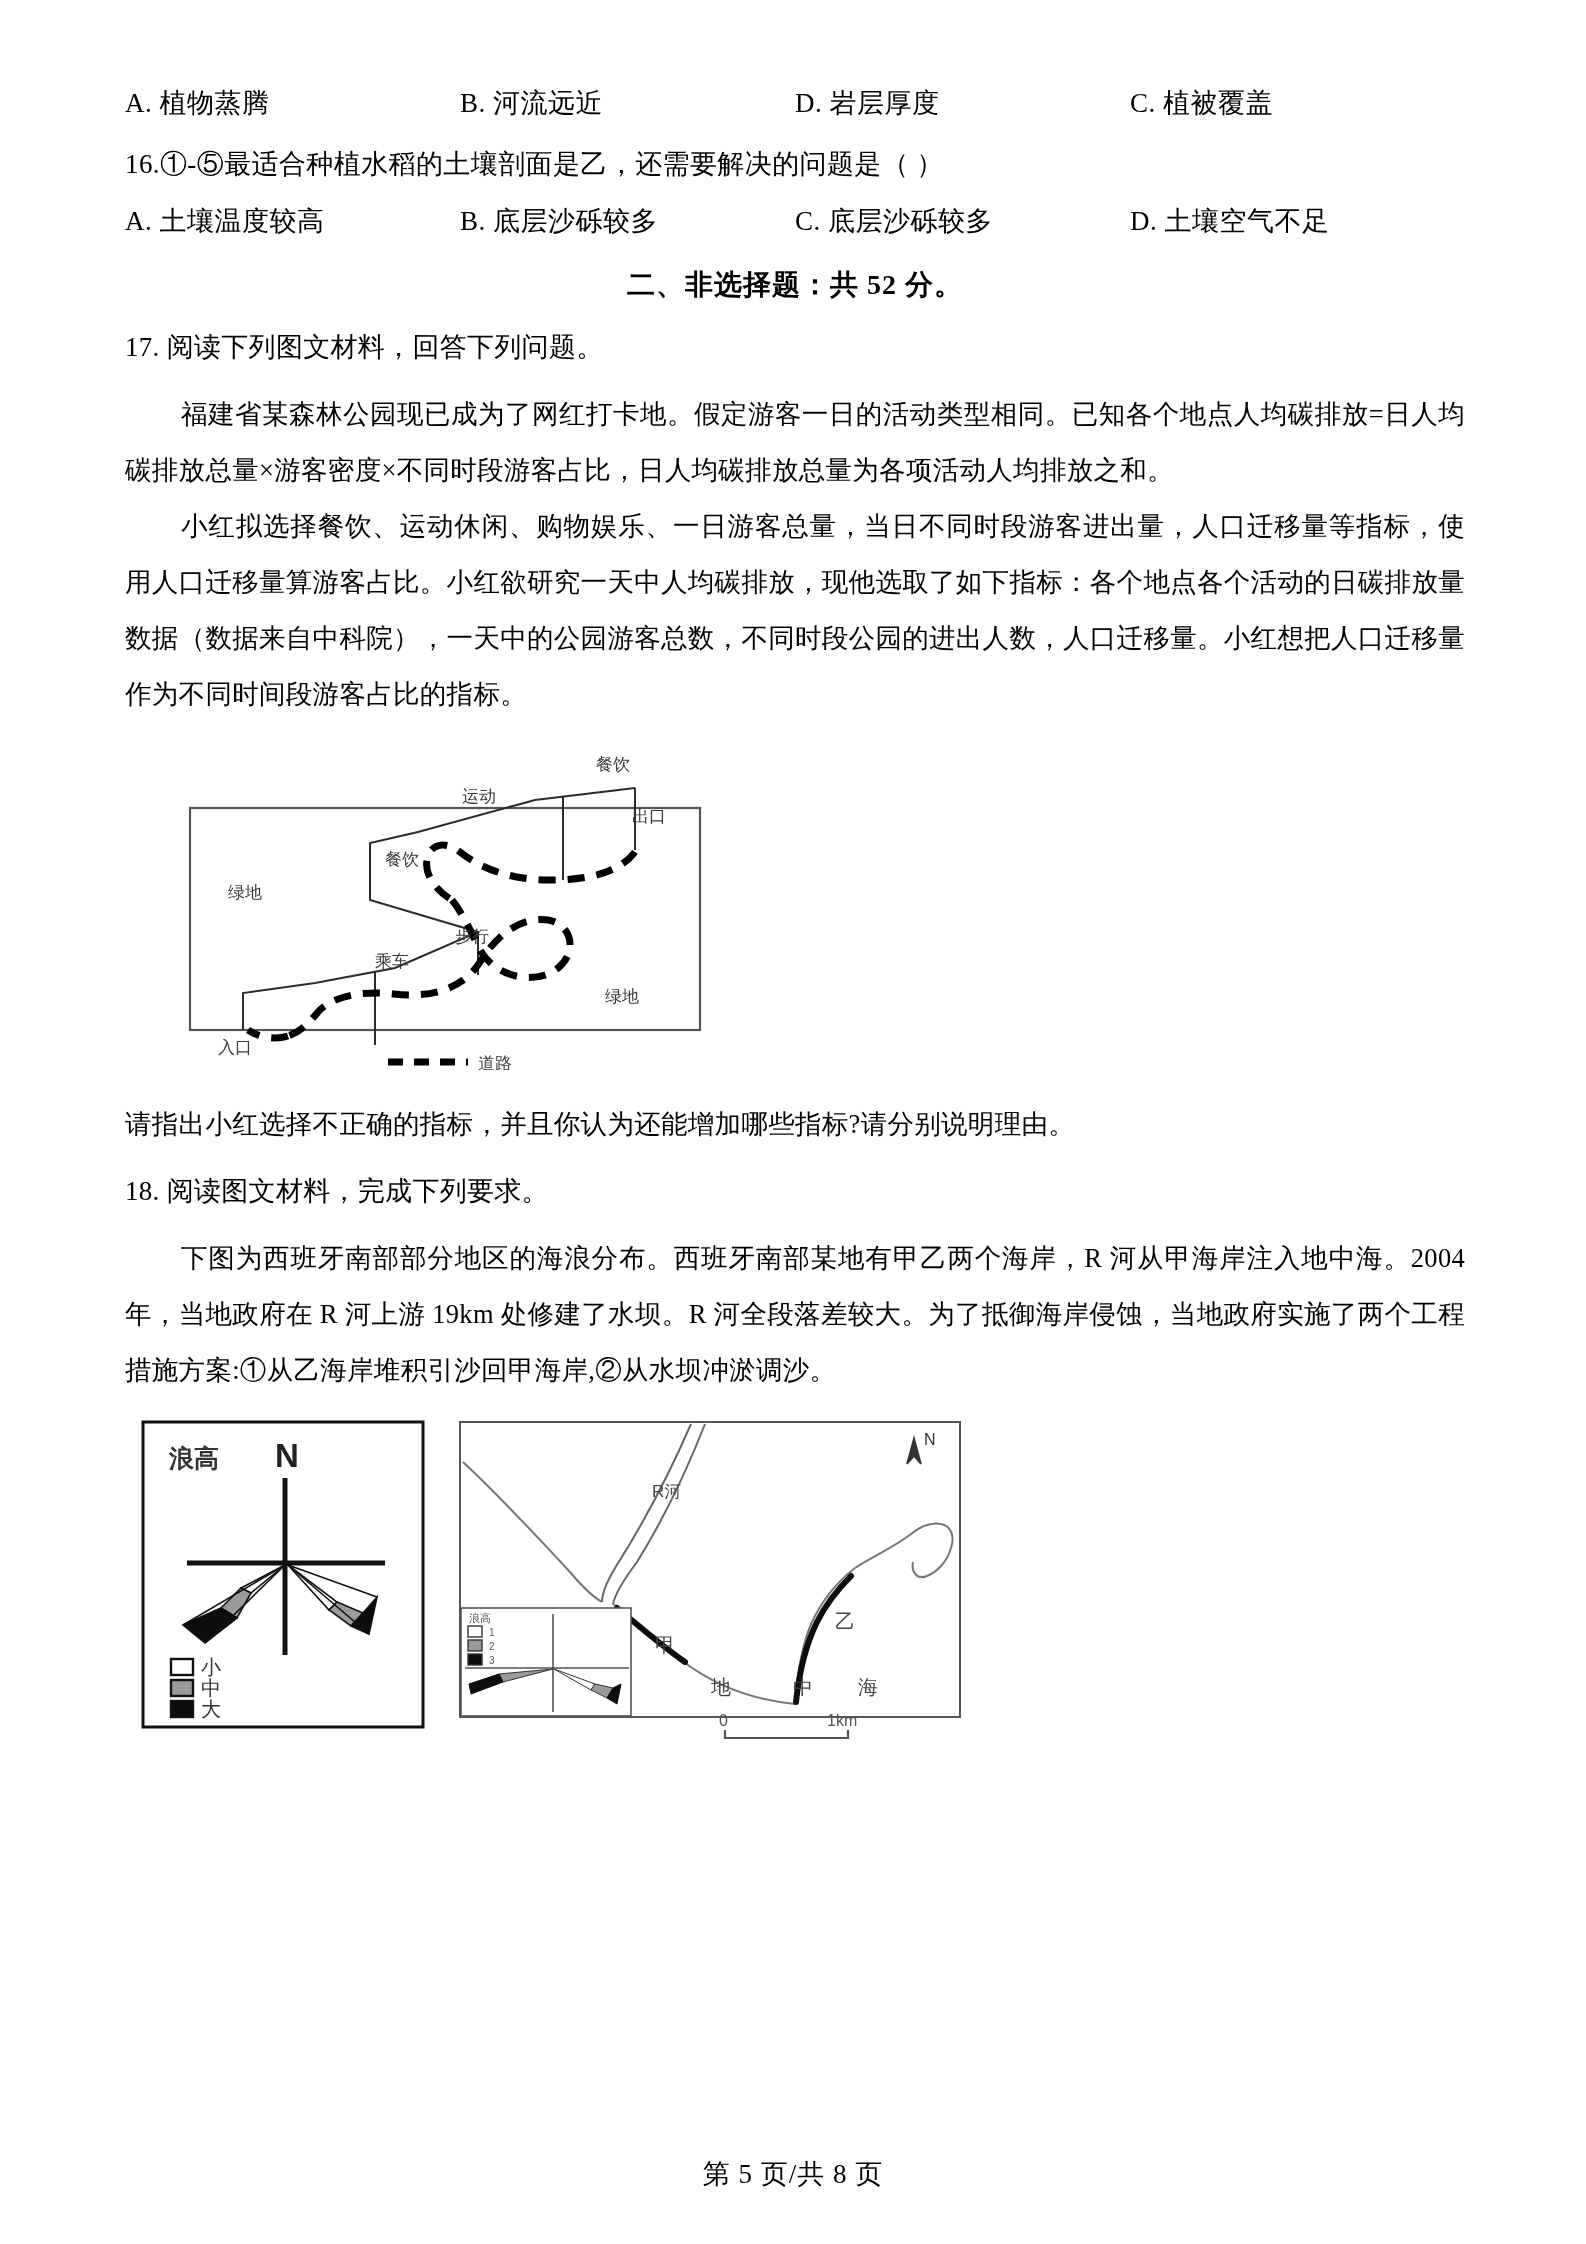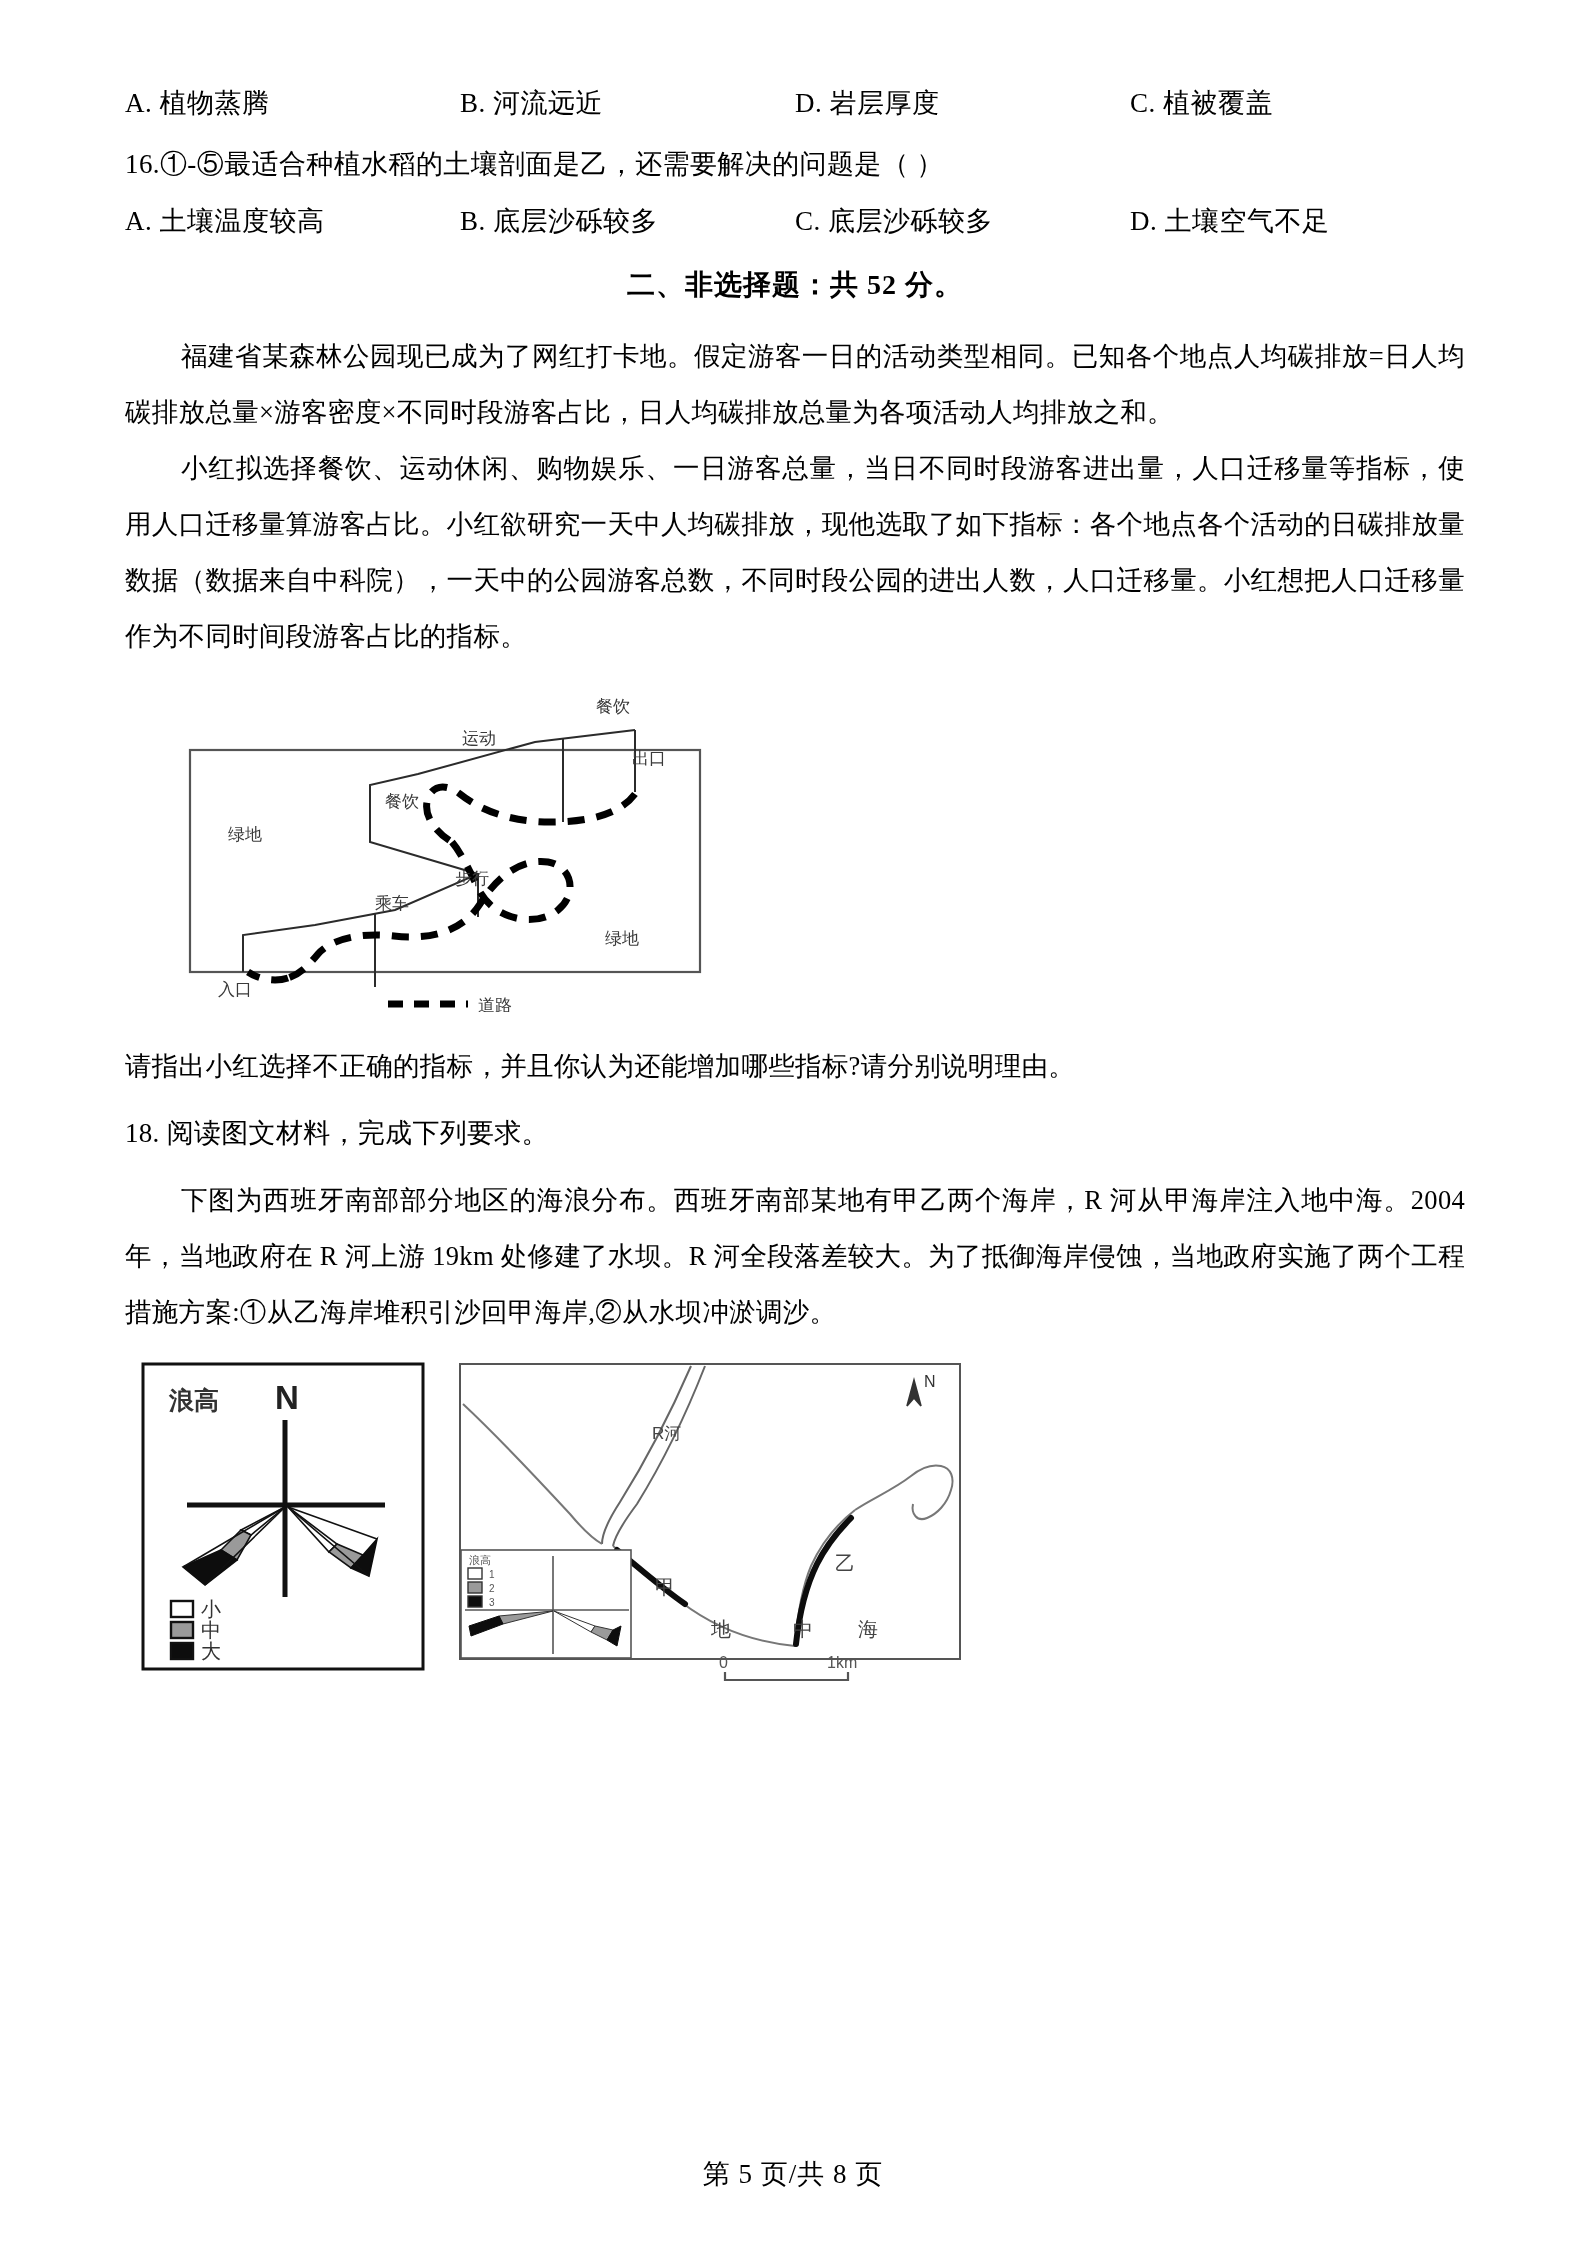--- a/index.html
+++ b/index.html
@@ -159,20 +159,21 @@
         <span>底层沙砾较多</span>
       </div>
       <div class="opt">
         <span class="lab">D.</span>
         <span>土壤空气不足</span>
       </div>
     </div>
 
     <div class="section-head">二、非选择题：共 52 分。</div>
 
+    <div class="q-intro">17. 阅读下列图文材料，回答下列问题。</div>
     <div class="spacer-sm"></div>
     <p class="para">福建省某森林公园现已成为了网红打卡地。假定游客一日的活动类型相同。已知各个地点人均碳排放=日人均碳排放总量×游客密度×不同时段游客占比，日人均碳排放总量为各项活动人均排放之和。</p>
     <p class="para">小红拟选择餐饮、运动休闲、购物娱乐、一日游客总量，当日不同时段游客进出量，人口迁移量等指标，使用人口迁移量算游客占比。小红欲研究一天中人均碳排放，现他选取了如下指标：各个地点各个活动的日碳排放量数据（数据来自中科院），一天中的公园游客总数，不同时段公园的进出人数，人口迁移量。小红想把人口迁移量作为不同时间段游客占比的指标。</p>
 
     <div class="fig1-wrap">
       <svg class="fig1" width="560" height="330" viewBox="0 0 560 330">
 
         <rect x="10" y="68" width="510" height="222" fill="none" stroke="#555" stroke-width="2.2"></rect>
 
         <path d="M 455 48 L 355 60 L 238 92 L 190 103 L 190 160 L 298 192 L 215 228 L 135 243 L 63 253 L 63 290" fill="none" stroke="#2b2b2b" stroke-width="2"></path>

